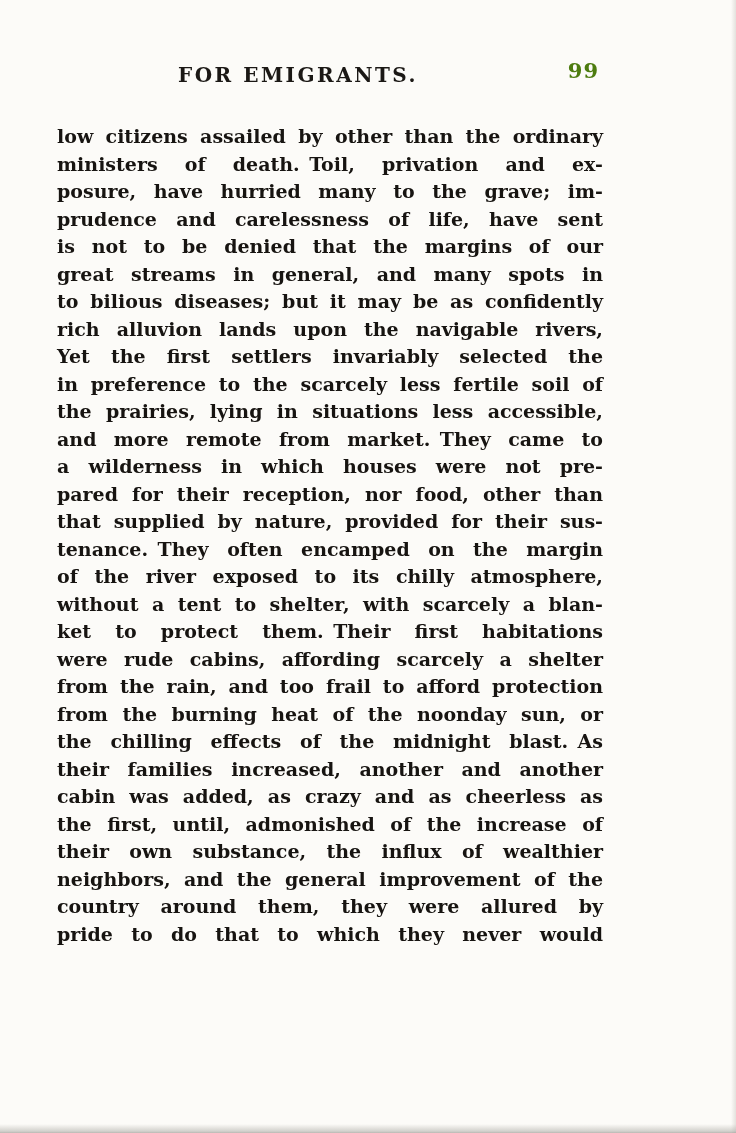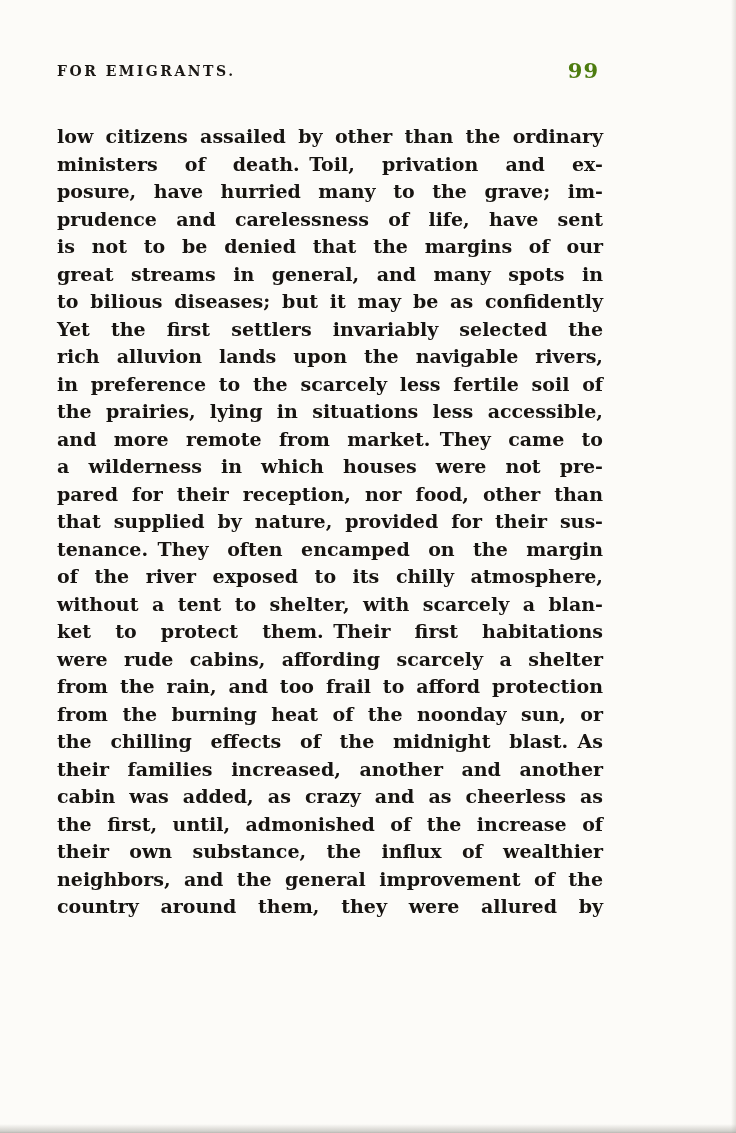--- a/index.html
+++ b/index.html
@@ -22,22 +22,22 @@
     position: absolute;
     top: 63px;
     left: 57px;
     width: 546px;
     height: 26px;
   }
   .running-title {
     position: absolute;
     left: 0;
     width: 482px;
-    text-align: left;
-    font-size: 14px;
+    text-align: center;
+    font-size: 20px;
     font-weight: 700;
     letter-spacing: 2.5px;
     color: #1b1815;
   }
   .page-number {
     position: absolute;
     right: 4px;
     top: -5px;
     font-size: 21px;
     font-weight: 600;
@@ -95,40 +95,41 @@
   </div>
 
   <div class="body-text">
       <div class="line">low citizens assailed by other than the ordinary</div>
       <div class="line">ministers of death. Toil, privation and ex-</div>
       <div class="line">posure, have hurried many to the grave; im-</div>
       <div class="line">prudence and carelessness of life, have sent</div>
       <div class="line">is not to be denied that the margins of our</div>
       <div class="line">great streams in general, and many spots in</div>
       <div class="line">to bilious diseases; but it may be as confidently</div>
+      <div class="line">rich alluvion lands upon the navigable rivers,</div>
       <div class="line">Yet the first settlers invariably selected the</div>
-      <div class="line">rich alluvion lands upon the navigable rivers,</div>
       <div class="line">in preference to the scarcely less fertile soil of</div>
       <div class="line">the prairies, lying in situations less accessible,</div>
       <div class="line">and more remote from market. They came to</div>
       <div class="line">a wilderness in which houses were not pre-</div>
       <div class="line">pared for their reception, nor food, other than</div>
       <div class="line">that supplied by nature, provided for their sus-</div>
       <div class="line">tenance. They often encamped on the margin</div>
       <div class="line">of the river exposed to its chilly atmosphere,</div>
       <div class="line">without a tent to shelter, with scarcely a blan-</div>
       <div class="line">ket to protect them. Their first habitations</div>
       <div class="line">were rude cabins, affording scarcely a shelter</div>
       <div class="line">from the rain, and too frail to afford protection</div>
       <div class="line">from the burning heat of the noonday sun, or</div>
       <div class="line">the chilling effects of the midnight blast. As</div>
       <div class="line">their families increased, another and another</div>
       <div class="line">cabin was added, as crazy and as cheerless as</div>
       <div class="line">the first, until, admonished of the increase of</div>
       <div class="line">their own substance, the influx of wealthier</div>
       <div class="line">neighbors, and the general improvement of the</div>
       <div class="line">country around them, they were allured by</div>
+      <div class="line">pride to do that to which they never would</div>
     </div>
 
   <div class="scan-edge-right"></div>
   <div class="scan-edge-bottom"></div>
 
 </div>
 
 </body></html>

